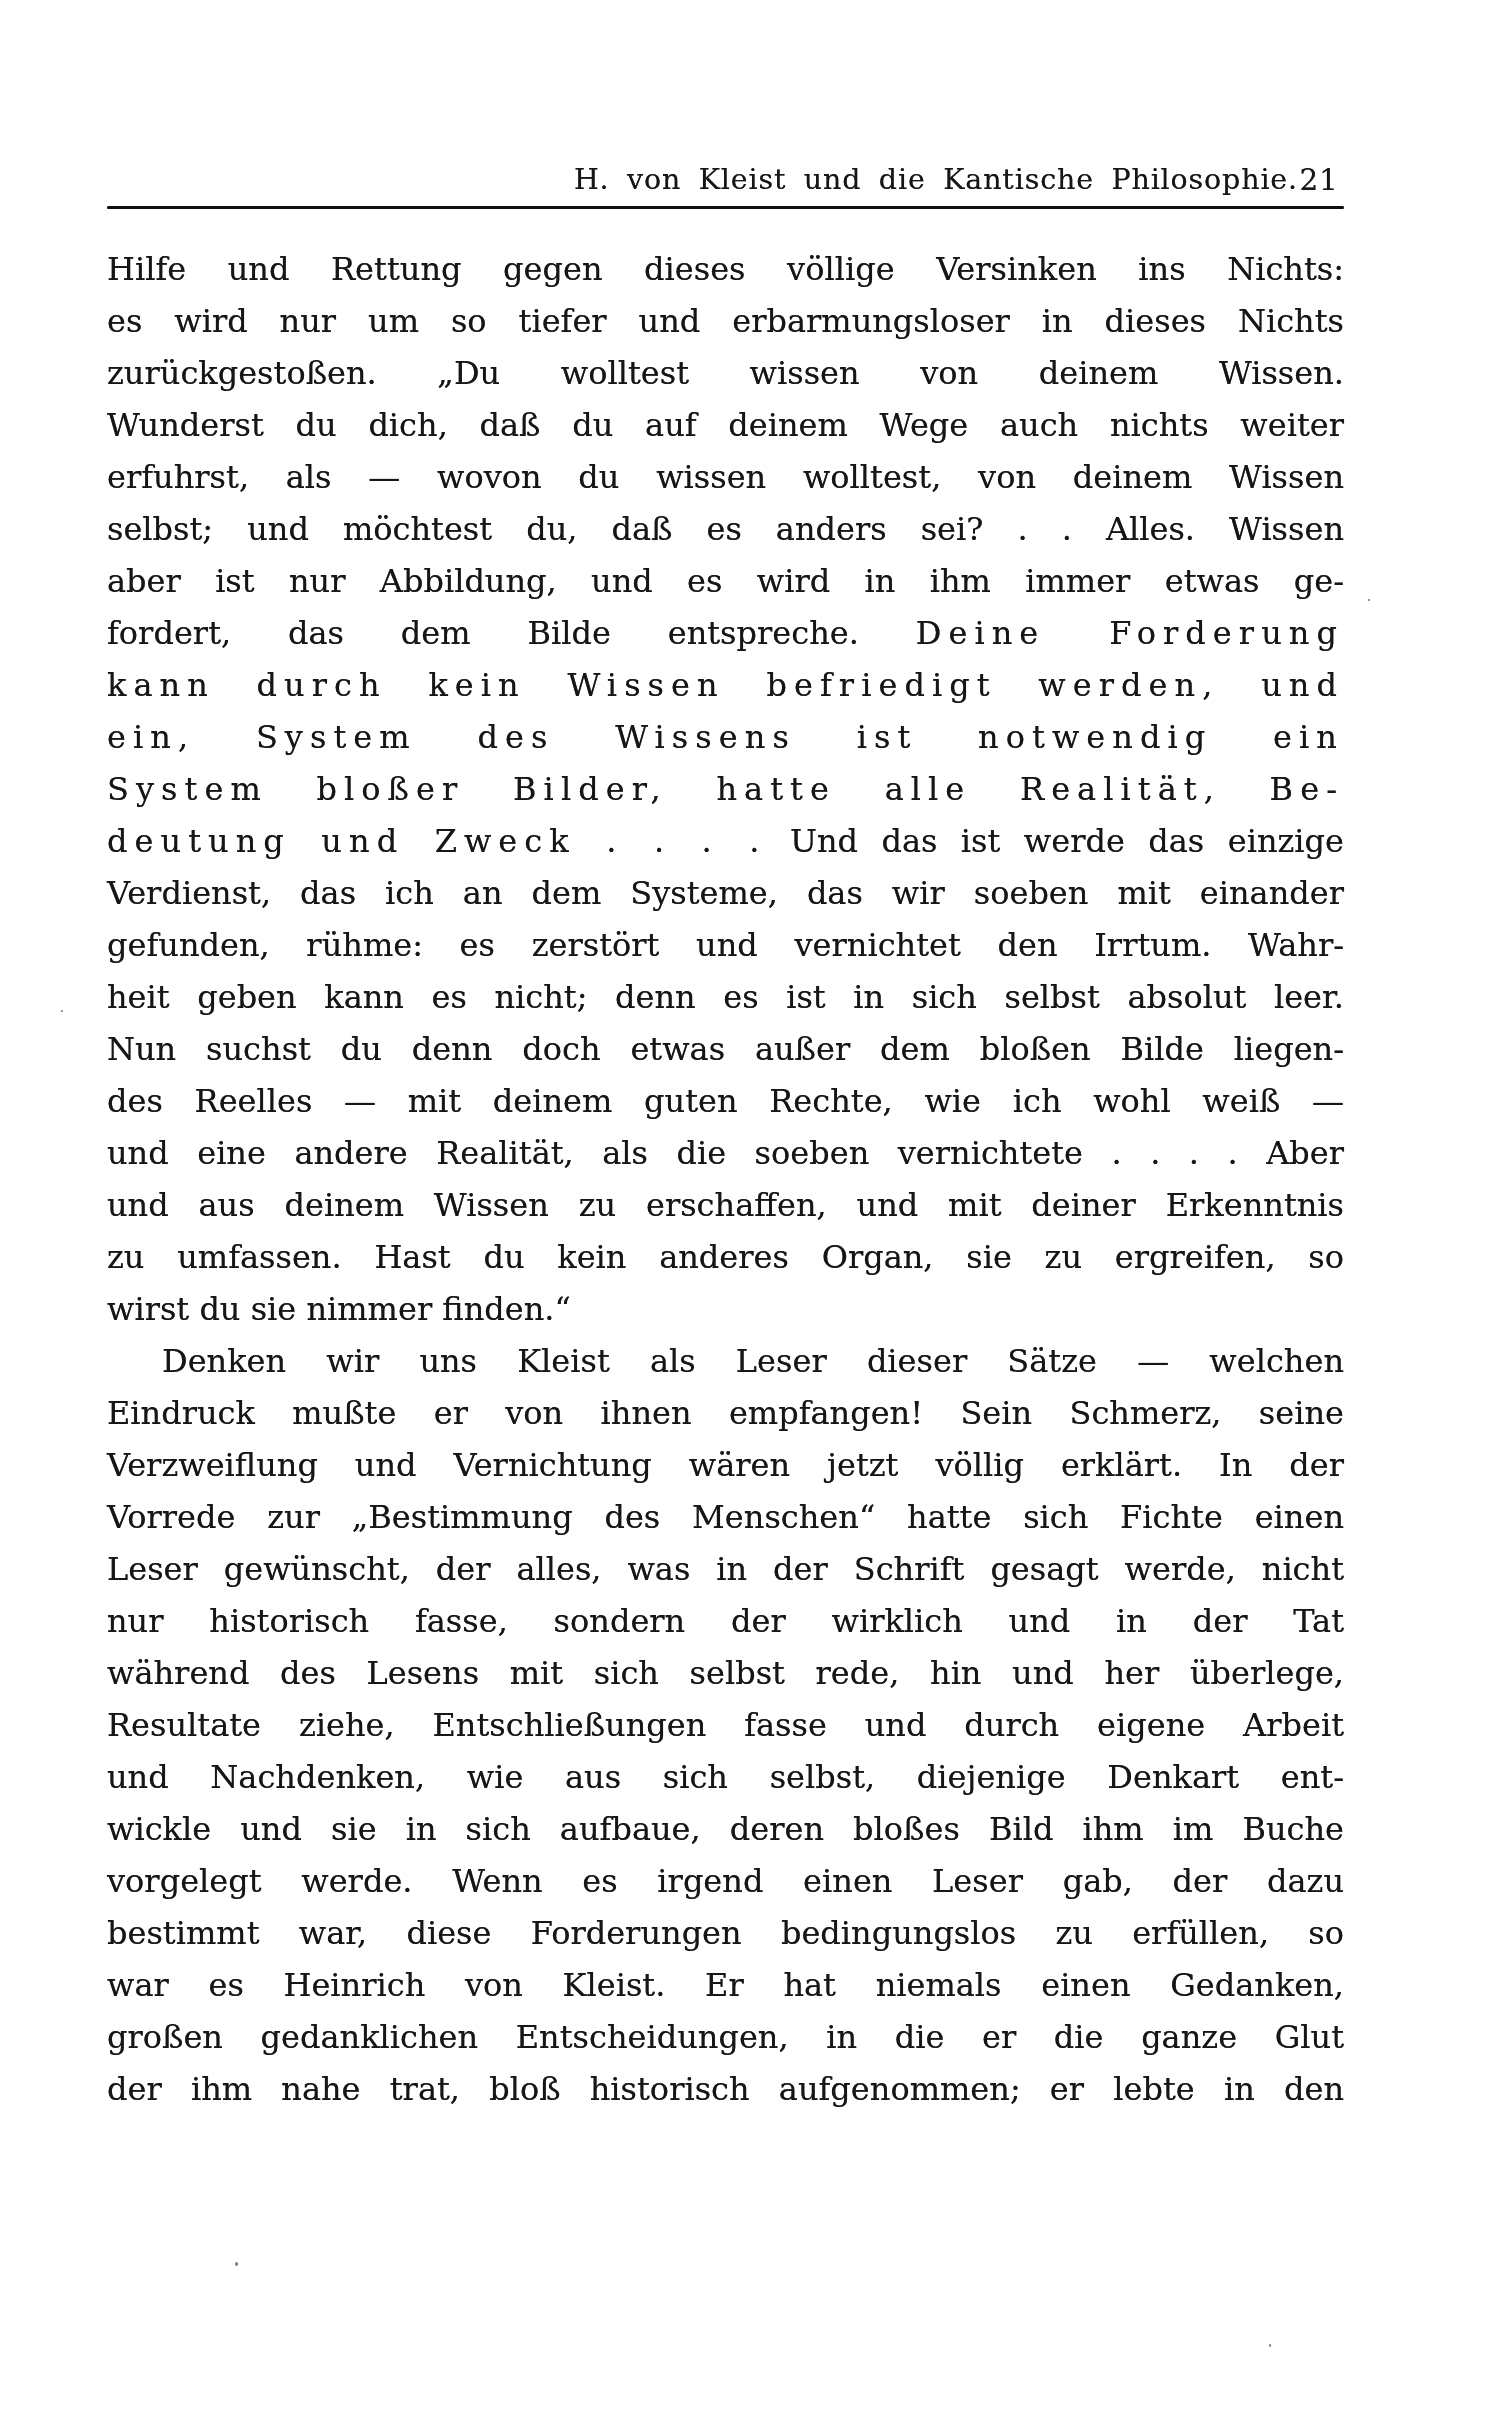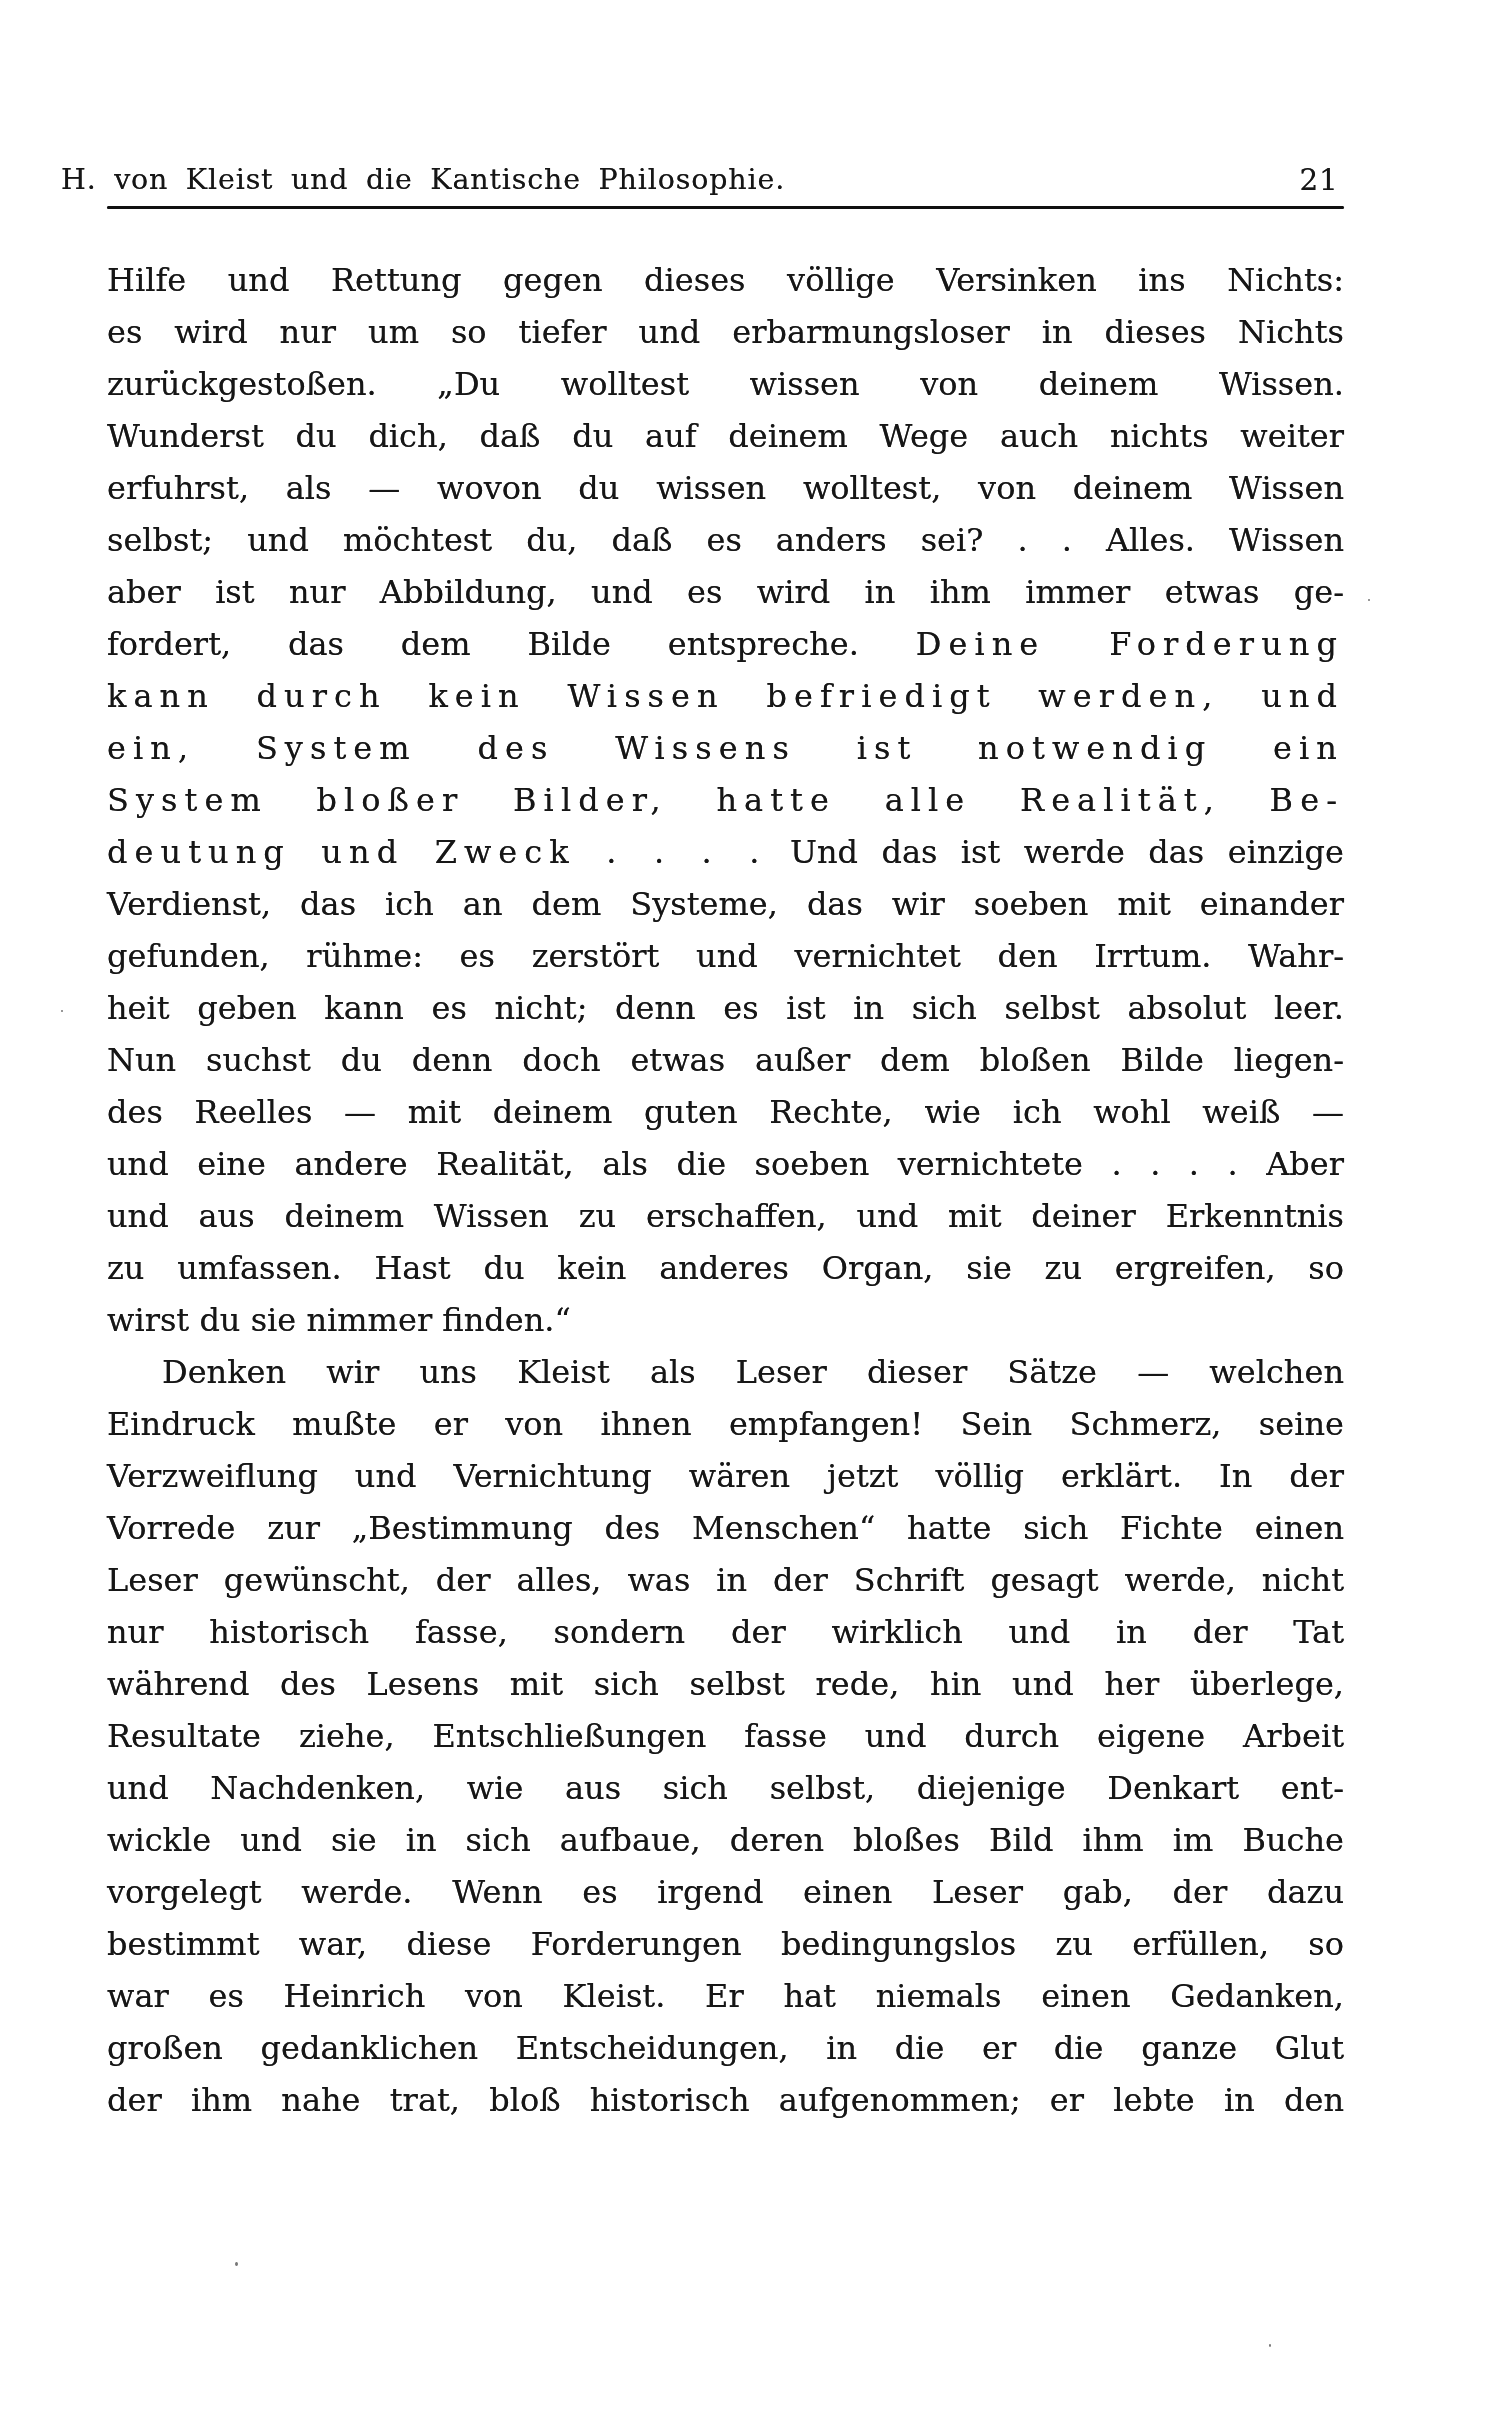--- a/index.html
+++ b/index.html
@@ -14,40 +14,40 @@
     box-sizing: border-box;
     padding: 0 164px 0 107px;
     text-shadow: 0 0 0.6px rgba(10,10,10,0.65);
   }
   .running-header {
     position: relative;
     margin-top: 160px;
     height: 40px;
     font-size: 28.5px;
     line-height: 40px;
-    text-align: left;
+    text-align: right;
     word-spacing: 7.6px;
     letter-spacing: 0.03em;
   }
   .header-title { display: inline-block; transform: translateX(-46px); }
   .page-number {
     position: absolute;
     right: 5.7px; top: 0;
     font-size: 29.5px;
     letter-spacing: 0.02em;
     margin-left: 24px;
   }
   .header-rule {
     margin-top: 5.7px;
     height: 3.8px;
     background: #101010;
     border-radius: 1.9px/2.9px;
   }
   .body-text {
-    margin-top: 45px;
+    margin-top: 34px;
     font-size: 32px;
   }
   .line {
     height: 52px;
     line-height: 52px;
     text-align: justify;
     text-align-last: justify;
     white-space: nowrap;
   }
   .line.last-left { text-align-last: left; }

